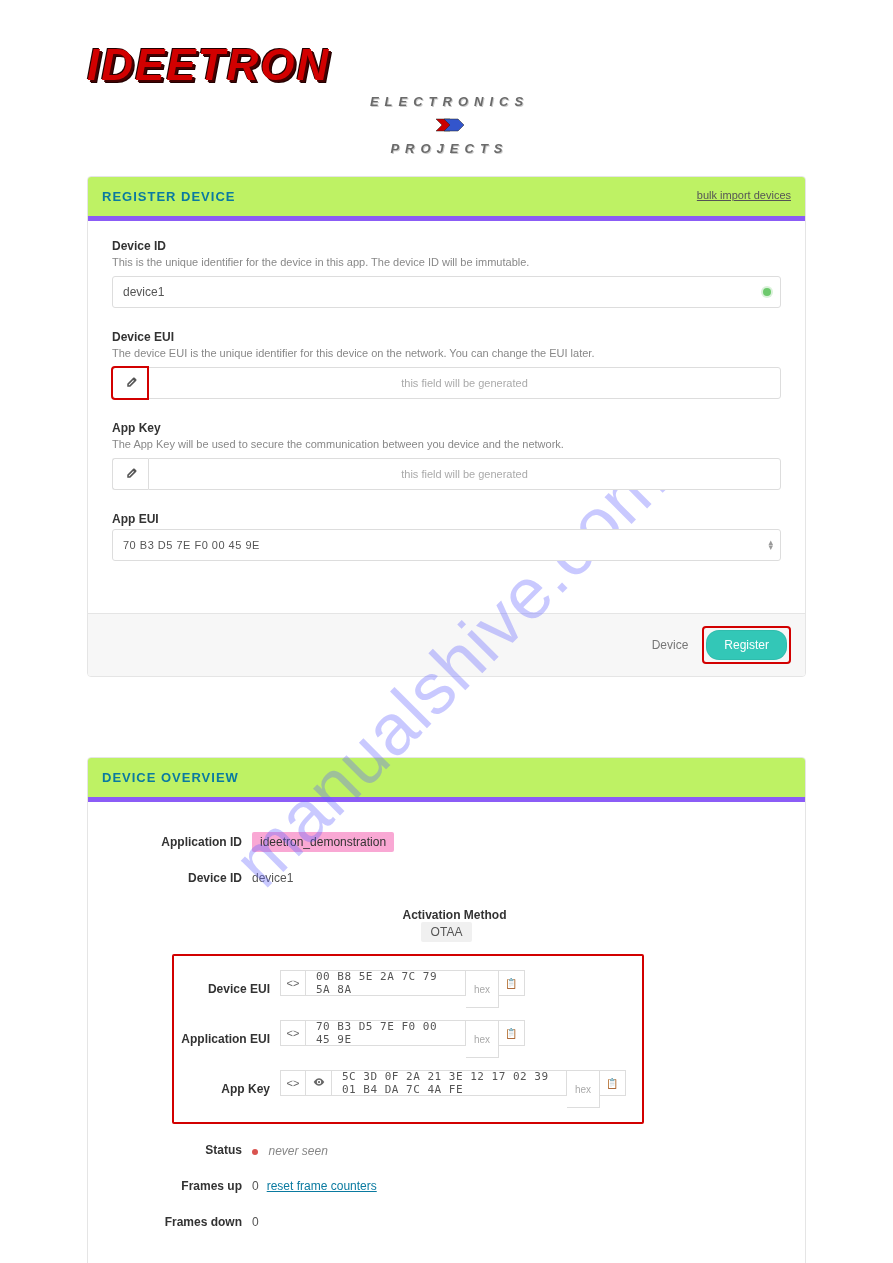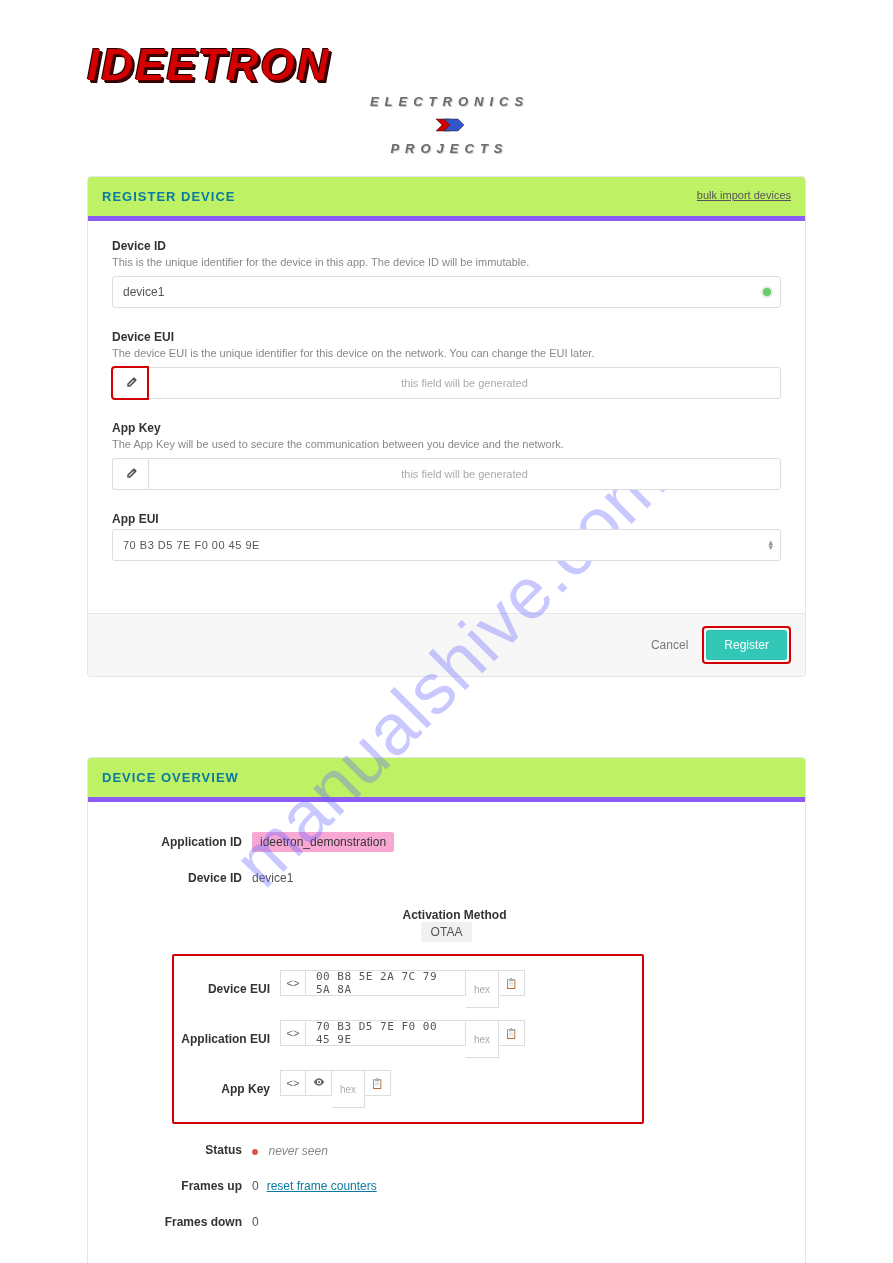--- a/index.html
+++ b/index.html
@@ -186,21 +186,21 @@
     font-size: 12px;
     color: #777;
     background: none;
     border: none;
     cursor: pointer;
   }
   .btn-register {
     background: #33c7b7;
     color: #fff;
     border: none;
-    border-radius: 3px;
+    border-radius: 13px;
     padding: 8px 18px;
     font-size: 12px;
     cursor: pointer;
     box-shadow: inset 0 0 0 1px rgba(0,0,0,0.05);
   }
   .btn-register-wrap {
     border: 2px solid #d20000;
     border-radius: 4px;
     padding: 2px;
     display: inline-flex;
@@ -421,21 +421,21 @@
       <div class="form-group">
         <span class="form-label">App EUI</span>
         <div class="select-wrap">
           <div class="select-field">70 B3 D5 7E F0 00 45 9E</div>
           <div class="select-arrows">▴<br>▾</div>
         </div>
       </div>
 
     </div>
     <div class="panel-footer">
-      <button class="btn-cancel">Cancel</button>
+      <button class="btn-cancel">Device</button>
       <span class="btn-register-wrap">
         <button class="btn-register">Register</button>
       </span>
     </div>
   </div>
 
   <div class="panel">
     <div class="panel-header">
       <span class="panel-title">DEVICE OVERVIEW</span>
     </div>
@@ -493,20 +493,21 @@
               <span>&lt;&gt;</span>
             </div>
             <div class="small-btn">
               <span>
                 <svg width="12" height="12" viewBox="0 0 16 16">
                     <path fill="#666" d="M8 3C4 3 1 8 1 8s3 5 7 5 7-5 7-5-3-5-7-5zm0 8a3 3 0 1 1 0-6 3 3 0 0 1 0 6z"></path>
                     <circle cx="8" cy="8" r="1.5" fill="#666"></circle>
                   </svg>
               </span>
             </div>
+            <div class="key-field" style="flex:1">5C 3D 0F 2A 21 3E 12 17 02 39 01 B4 DA 7C 4A FE</div>
             <div class="hex-label">hex</div>
             <div class="copy-btn">
               <span>📋</span>
             </div>
           </div>
         </div>
 
       </div>
 
       <div class="ov-row">

